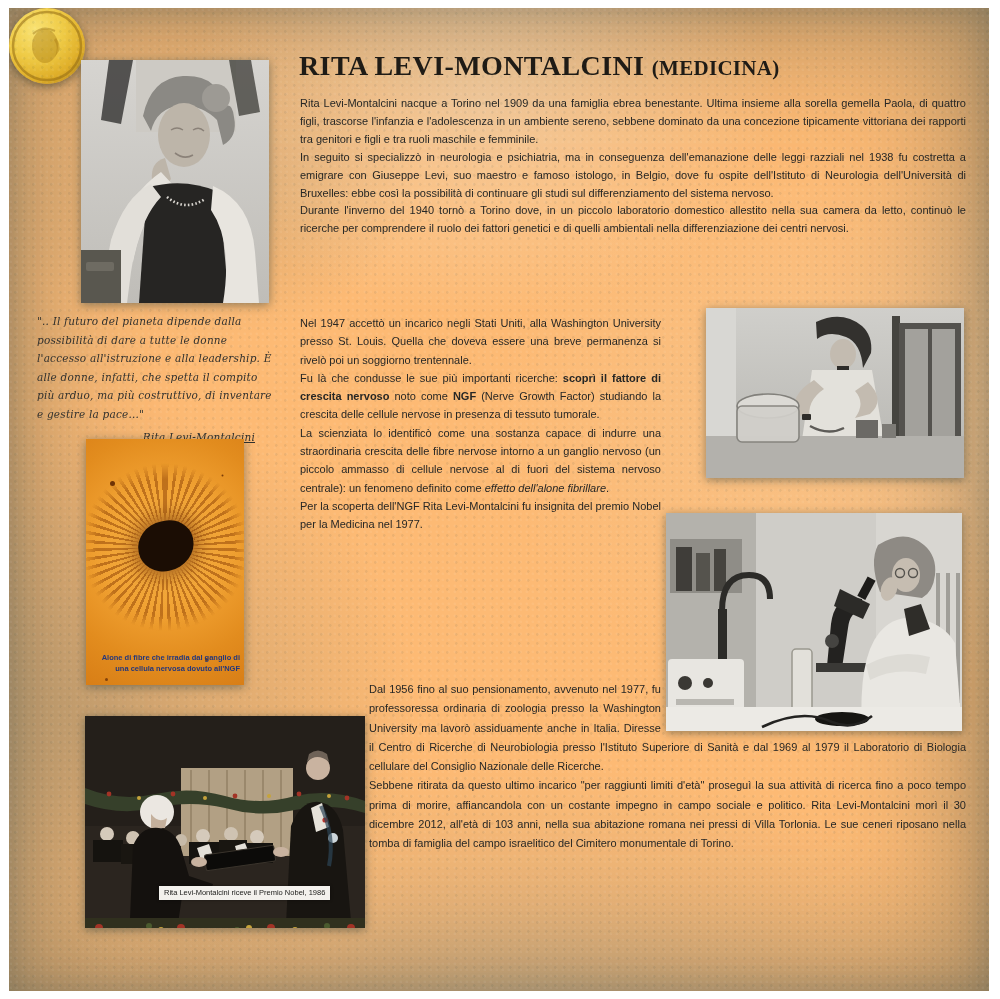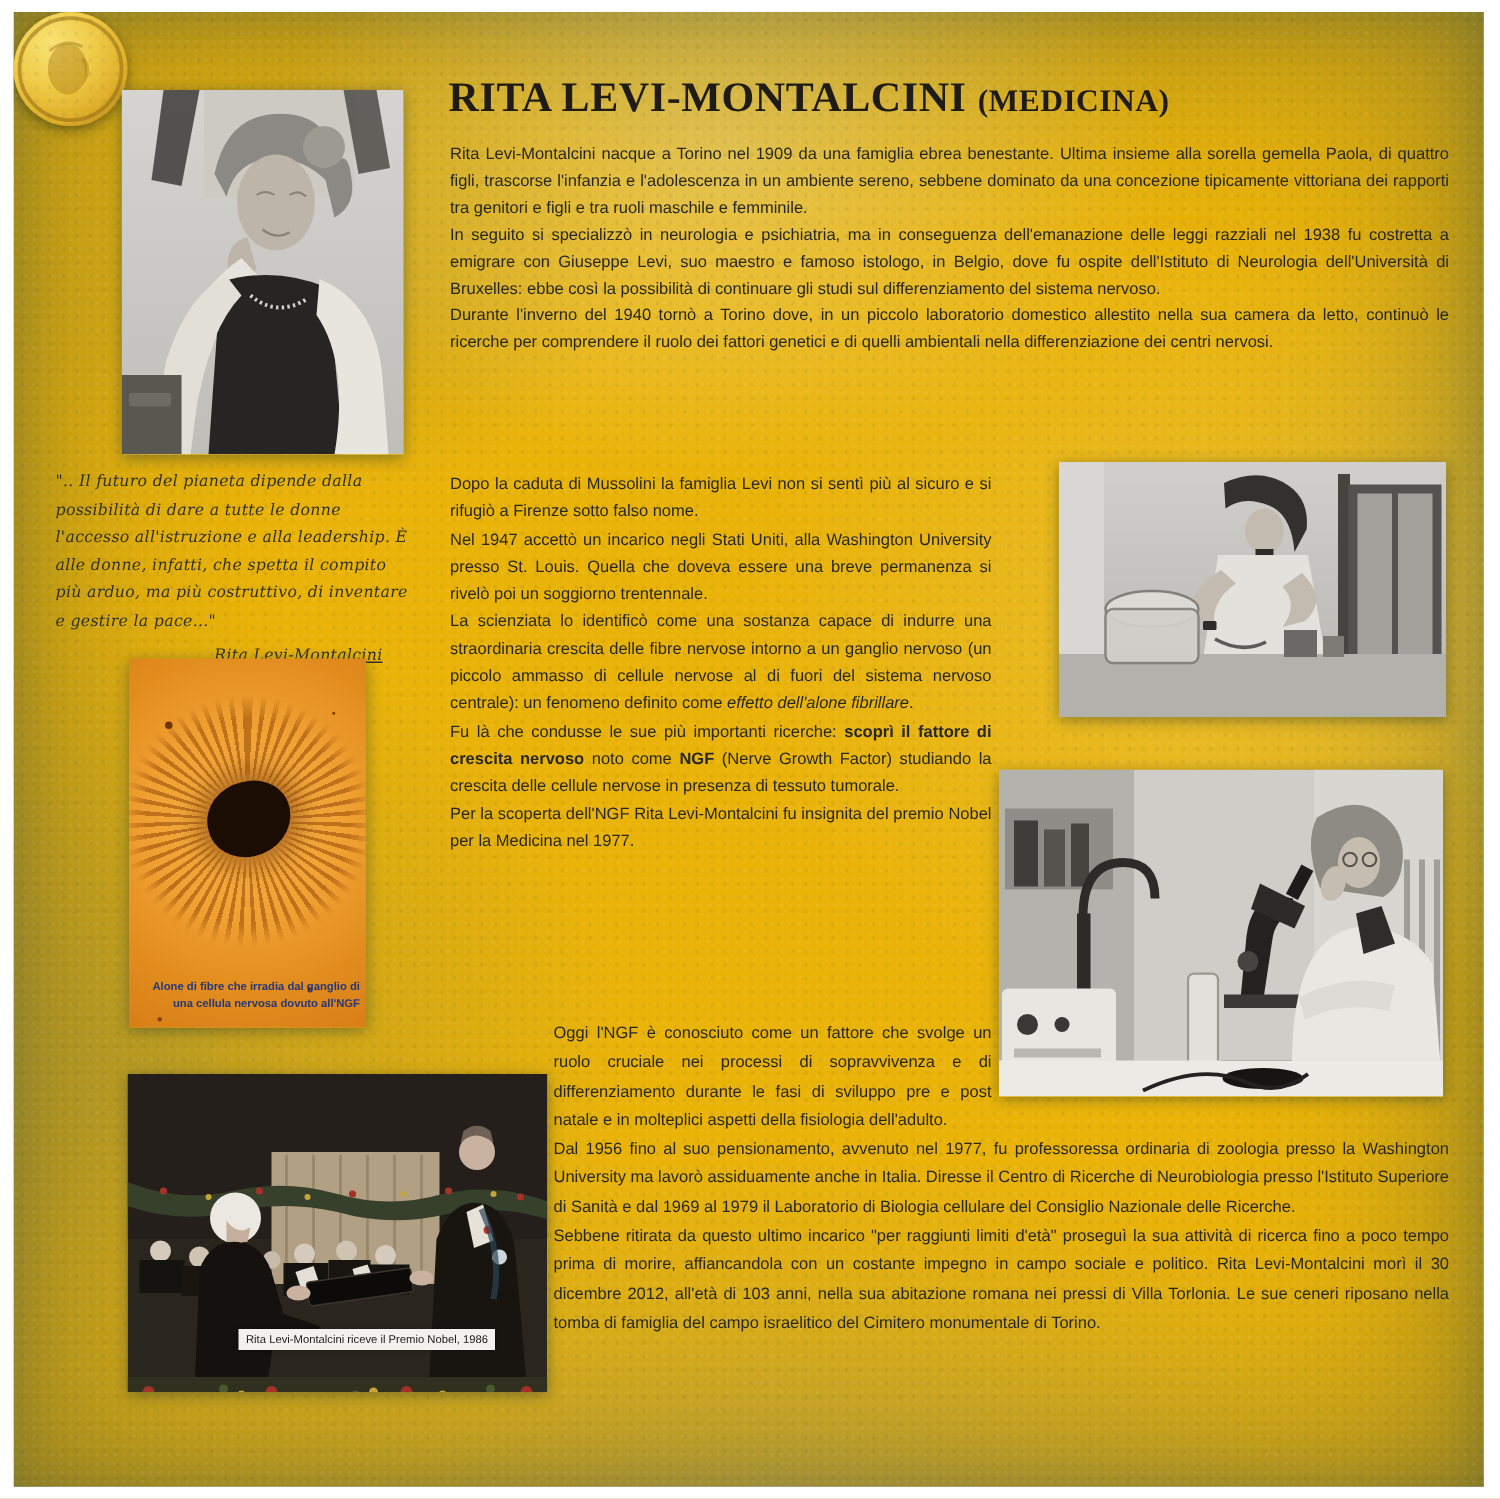--- a/index.html
+++ b/index.html
@@ -1,17 +1,17 @@
 <!DOCTYPE html>
 <html><head>
 <meta charset="utf-8">
 <style>
   html,body{margin:0;padding:0;background:#e9e9e9;}
   .page{position:relative;width:1000px;height:999px;background:#ffffff;font-family:"Liberation Sans",sans-serif;overflow:hidden;}
-  .canvas{position:absolute;left:9px;top:8px;right:11px;bottom:8px;background:#eab308;overflow:hidden;
+  .canvas{position:absolute;left:9px;top:8px;right:11px;bottom:8px;background:#fdba74;overflow:hidden;
     box-shadow:inset 0 0 150px rgba(36,66,72,.50), inset 0 0 36px rgba(36,66,72,.28);}
   .canvas .mottle{position:absolute;inset:0;pointer-events:none;background-image:
     radial-gradient(ellipse 430px 300px at 48% 10%, rgba(228,240,242,.30), transparent 70%),
     radial-gradient(ellipse 520px 400px at 86% 42%, rgba(214,230,232,.16), transparent 70%),
     radial-gradient(ellipse 430px 430px at 10% 72%, rgba(66,96,100,.26), transparent 72%),
     radial-gradient(ellipse 640px 320px at 52% 100%, rgba(130,148,147,.22), transparent 72%),
     radial-gradient(ellipse 300px 220px at 20% 18%, rgba(70,100,104,.20), transparent 70%);}
   .canvas .grain{position:absolute;inset:0;pointer-events:none;background-image:
     radial-gradient(circle at 30% 30%, rgba(255,255,255,.055) 1px, transparent 1.7px),
     radial-gradient(circle at 70% 60%, rgba(28,58,62,.075) 1px, transparent 1.7px);
@@ -69,29 +69,27 @@
       <span>RITA LEVI-MONTALCINI</span>
       <span class="suffix">(MEDICINA)</span>
     </div>
 
     <div class="article" id="colFull">
         <p><span>Rita Levi-Montalcini nacque a Torino nel 1909 da una famiglia ebrea benestante. Ultima insieme alla sorella gemella Paola, di quattro figli, trascorse l'infanzia e l'adolescenza in un ambiente sereno, sebbene dominato da una concezione tipicamente vittoriana dei rapporti tra genitori e figli e tra ruoli maschile e femminile.</span></p>
         <p><span>In seguito si specializzò in neurologia e psichiatria, ma in conseguenza dell'emanazione delle leggi razziali nel 1938 fu costretta a emigrare con Giuseppe Levi, suo maestro e famoso istologo, in Belgio, dove fu ospite dell'Istituto di Neurologia dell'Università di Bruxelles: ebbe così la possibilità di continuare gli studi sul differenziamento del sistema nervoso.</span></p>
         <p><span>Durante l'inverno del 1940 tornò a Torino dove, in un piccolo laboratorio domestico allestito nella sua camera da letto, continuò le ricerche per comprendere il ruolo dei fattori genetici e di quelli ambientali nella differenziazione dei centri nervosi.</span></p>
       </div>
     <div class="article" id="colNarrow">
-        <p><span>Dopo la caduta di Mussolini la famiglia Levi non si sentì più al sicuro e si rifugiò a Firenze sotto falso nome.</span></p>
         <p><span>Nel 1947 accettò un incarico negli Stati Uniti, alla Washington University presso St. Louis. Quella che doveva essere una breve permanenza si rivelò poi un soggiorno trentennale.</span></p>
+        <p><span>Fu là che condusse le sue più importanti ricerche: </span><span style="font-weight: 700;">scoprì il fattore di crescita nervoso</span><span> noto come </span><span style="font-weight: 700;">NGF</span><span> (Nerve Growth Factor) studiando la crescita delle cellule nervose in presenza di tessuto tumorale.</span></p>
         <p><span>La scienziata lo identificò come una sostanza capace di indurre una straordinaria crescita delle fibre nervose intorno a un ganglio nervoso (un piccolo ammasso di cellule nervose al di fuori del sistema nervoso centrale): un fenomeno definito come </span><span style="font-style: italic;">effetto dell'alone fibrillare</span><span>.</span></p>
-        <p><span>Fu là che condusse le sue più importanti ricerche: </span><span style="font-weight: 700;">scoprì il fattore di crescita nervoso</span><span> noto come </span><span style="font-weight: 700;">NGF</span><span> (Nerve Growth Factor) studiando la crescita delle cellule nervose in presenza di tessuto tumorale.</span></p>
         <p><span>Per la scoperta dell'NGF Rita Levi-Montalcini fu insignita del premio Nobel per la Medicina nel 1977.</span></p>
       </div>
     <div class="article" id="colBottom">
         <span class="cb-spacer"></span>
-        <p><span>Oggi l'NGF è conosciuto come un fattore che svolge un ruolo cruciale nei processi di sopravvivenza e di differenziamento durante le fasi di sviluppo pre e post natale e in molteplici aspetti della fisiologia dell'adulto.</span></p>
         <p><span>Dal 1956 fino al suo pensionamento, avvenuto nel 1977, fu professoressa ordinaria di zoologia presso la Washington University ma lavorò assiduamente anche in Italia. Diresse il Centro di Ricerche di Neurobiologia presso l'Istituto Superiore di Sanità e dal 1969 al 1979 il Laboratorio di Biologia cellulare del Consiglio Nazionale delle Ricerche.</span></p>
         <p><span>Sebbene ritirata da questo ultimo incarico "per raggiunti limiti d'età" proseguì la sua attività di ricerca fino a poco tempo prima di morire, affiancandola con un costante impegno in campo sociale e politico. Rita Levi-Montalcini morì il 30 dicembre 2012, all'età di 103 anni, nella sua abitazione romana nei pressi di Villa Torlonia. Le sue ceneri riposano nella tomba di famiglia del campo israelitico del Cimitero monumentale di Torino.</span></p>
       </div>
 
     <div class="quote">
       <span>".. Il futuro del pianeta dipende dalla possibilità di dare a tutte le donne l'accesso all'istruzione e alla leadership. È alle donne, infatti, che spetta il compito più arduo, ma più costruttivo, di inventare e gestire la pace..."</span>
       <span class="sig">Rita Levi-Montalcini</span>
     </div>
 
     <div class="photo" id="portrait">

